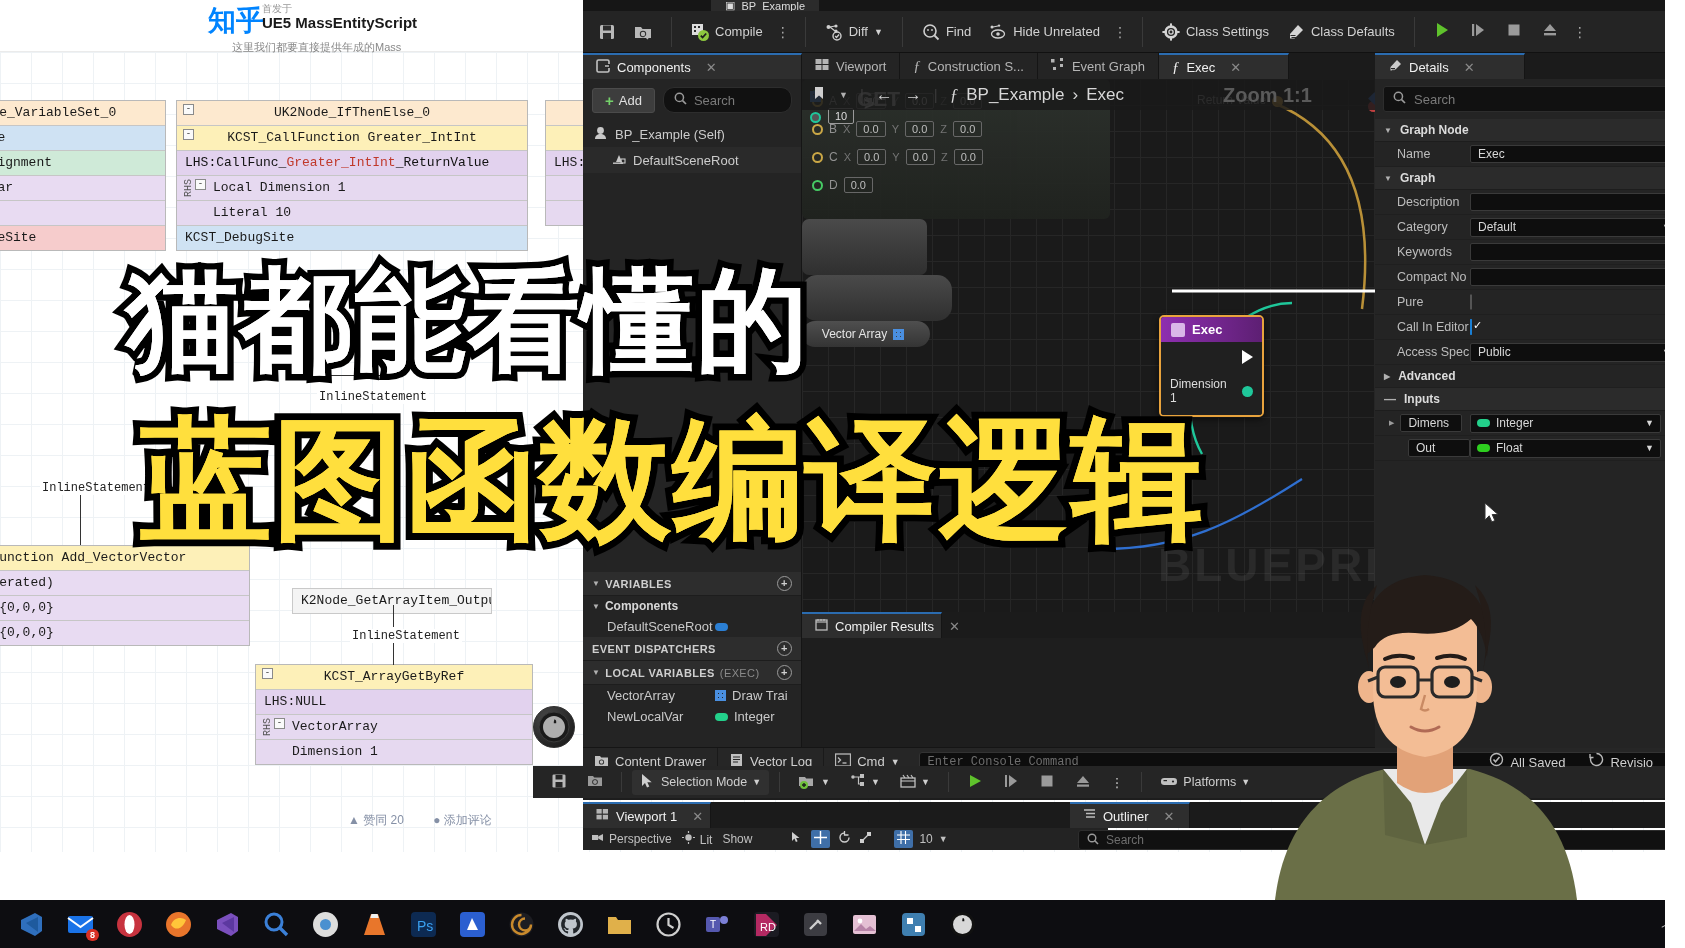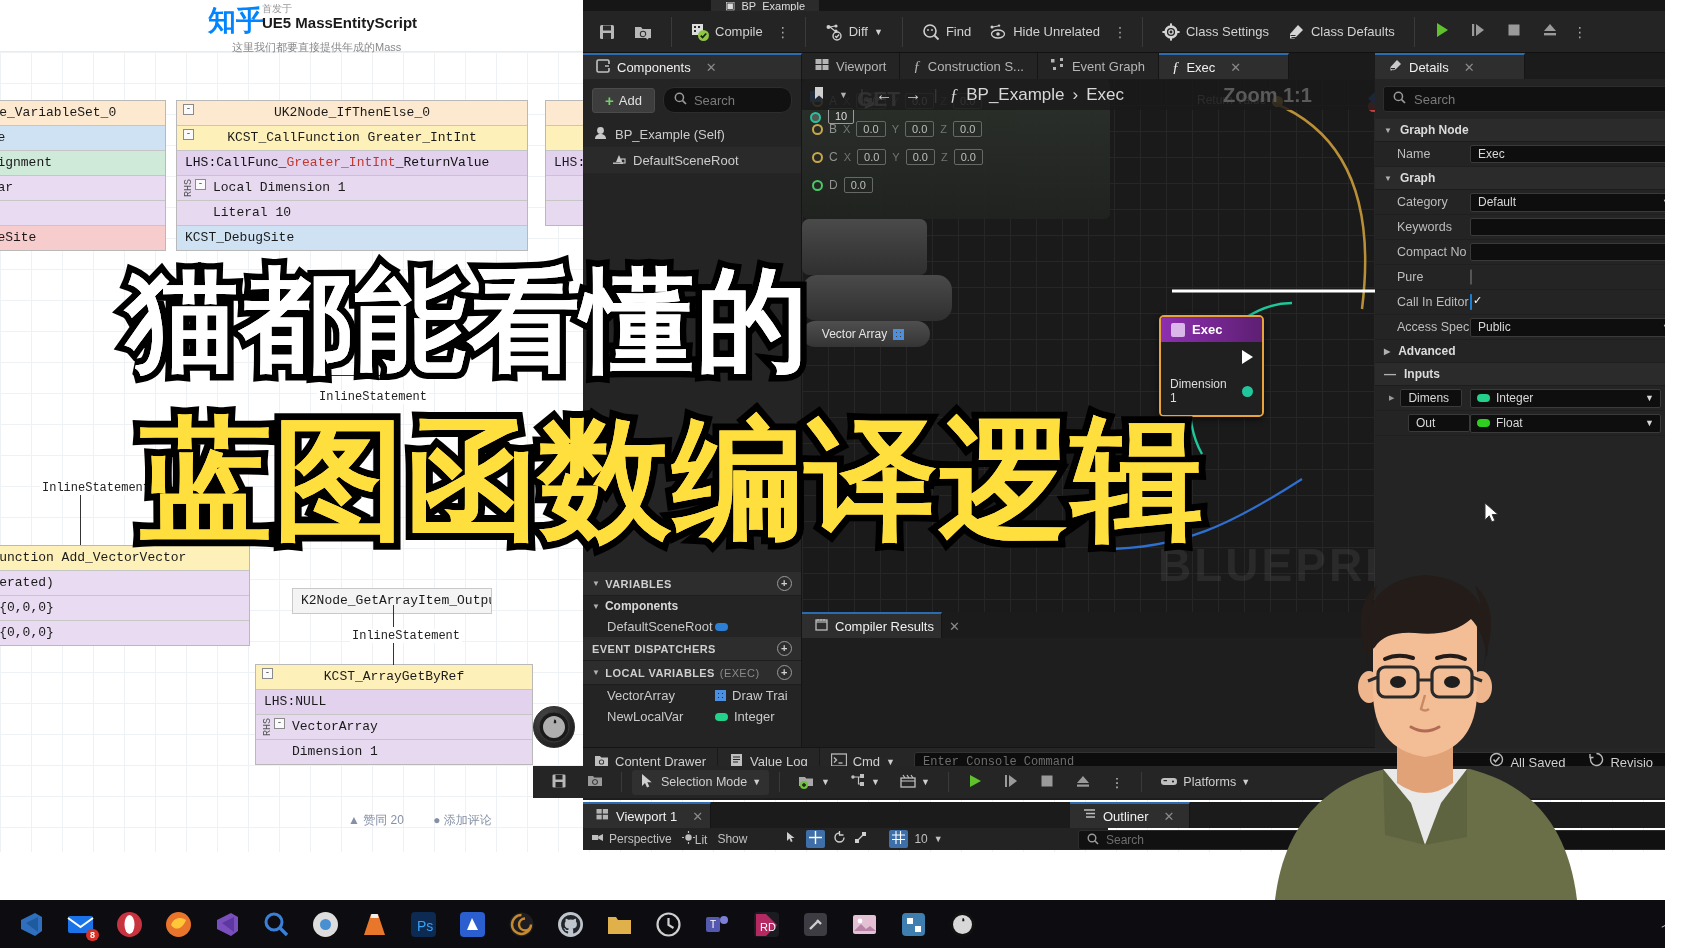--- a/index.html
+++ b/index.html
@@ -904,21 +904,21 @@
         </span>
         <span>Content Drawer</span>
       </div>
       <div class="cb-btn">
         <span>
           <svg width="15" height="15" viewBox="0 0 15 15">
               <rect x="2" y="1" width="11" height="13" fill="#c0c0c0"></rect>
               <path d="M4 4h7M4 6.5h7M4 9h5" stroke="#262626" stroke-width="1.1"></path>
             </svg>
         </span>
-        <span>Value Log</span>
+        <span>Vector Log</span>
       </div>
       <div class="cb-btn" style="border-right:none;">
         <span>
           <svg width="16" height="14" viewBox="0 0 16 14">
               <rect x="0.5" y="1" width="15" height="12" fill="none" stroke="#b8b8b8" stroke-width="1.3"></rect>
               <path d="M3 4.5l2.5 2.5L3 9.5" stroke="#b8b8b8" stroke-width="1.4" fill="none"></path>
               <path d="M7.5 10h4" stroke="#b8b8b8" stroke-width="1.4"></path>
             </svg>
         </span>
         <span>Cmd</span>
@@ -984,20 +984,26 @@
       <span class="val">
           <span class="input-dark">Exec</span>
         </span>
     </div>
 
     <div class="det-sect">
       <span class="tri">▼</span>
       <span>Graph</span>
     </div>
     <div class="det-row">
+      <span class="lbl">Description</span>
+      <span class="val">
+          <span class="input-dark"></span>
+        </span>
+    </div>
+    <div class="det-row">
       <span class="lbl">Category</span>
       <span class="val">
           <span class="combo">
         <span>Default</span>
         <span style="font-size:9px;">▼</span>
       </span>
         </span>
     </div>
     <div class="det-row">
       <span class="lbl">Keywords</span>
@@ -1200,21 +1206,21 @@
   <div class="vp-toolbar">
     <span style="display:flex;align-items:center;gap:5px;">
       <span>
         <svg width="13" height="13" viewBox="0 0 13 13">
             <path d="M1 4h6l1 2.5-1 2.5H1z" fill="#bdbdbd"></path>
             <path d="M8 5l4-2v7l-4-2z" fill="#bdbdbd"></path>
           </svg>
       </span>
       <span>Perspective</span>
     </span>
-    <span style="display:flex;align-items:flex-end;">
+    <span style="display:flex;align-items:flex-end;gap:5px;">
       <span>
         <svg width="13" height="13" viewBox="0 0 13 13">
             <circle cx="6.5" cy="6.5" r="3.2" fill="#bdbdbd"></circle>
             <path d="M6.5 0v2M6.5 11v2M0 6.5h2M11 6.5h2" stroke="#bdbdbd" stroke-width="1.2"></path>
           </svg>
       </span>
       <span>Lit</span>
     </span>
     <span>Show</span>
     <span style="margin-left:28px;display:flex;align-items:center;gap:8px;">

